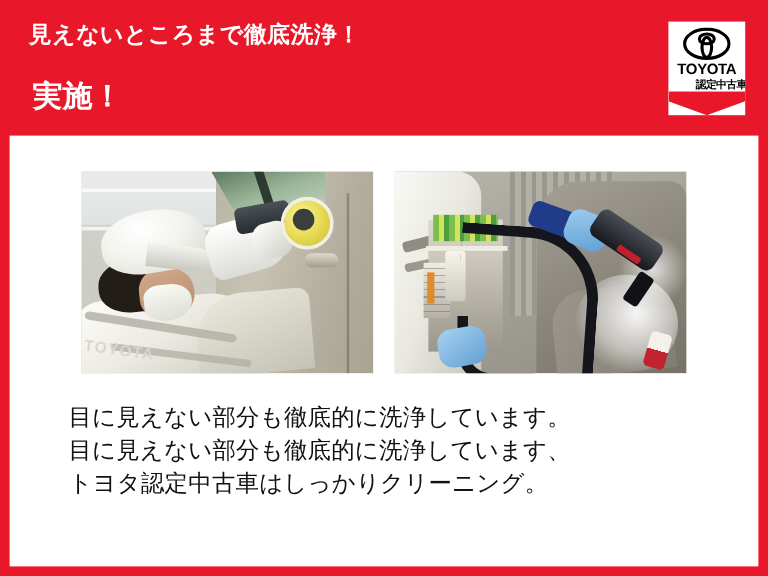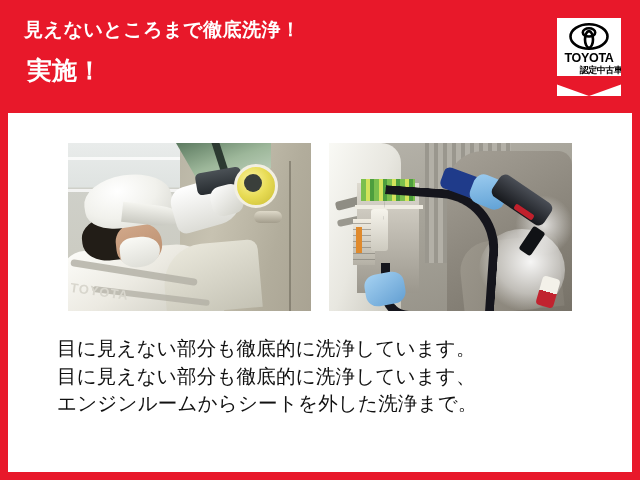--- a/index.html
+++ b/index.html
@@ -38,41 +38,42 @@
     left: 24px;
     top: 20px;
   }
   .headline-sub {
     color: #ffffff;
     font-size: 19px;
     font-weight: bold;
     letter-spacing: 0.5px;
     line-height: 1;
     white-space: nowrap;
-    margin: 0 0 19px 0;
+    margin: 0 0 5px 0;
   }
   .headline-main-row {
     display: flex;
     align-items: baseline;
     white-space: nowrap;
   }
   .headline-main {
     color: #ffffff;
     font-size: 39px;
     font-weight: bold;
     letter-spacing: 0px;
     line-height: 1;
     margin: 0;
   }
   .headline-tail {
     color: #ffffff;
     font-size: 25px;
     font-weight: bold;
     line-height: 1;
     margin-left: 3px;
+    margin-top: 24px;
   }
 
   
   .badge {
     position: absolute;
     left: 557px;
     top: 18px;
     width: 64px;
     height: 78px;
     background: #ffffff;
@@ -606,17 +607,17 @@
         <div class="ph-r-wand-red"></div>
         <div class="ph-r-nozzle"></div>
         <div class="ph-r-tip"></div>
       </div>
 
     </div>
 
     <div class="body-copy">
       <p class="copy-line">目に見えない部分も徹底的に洗浄しています。</p>
       <p class="copy-line">目に見えない部分も徹底的に洗浄しています、</p>
-      <p class="copy-line">エンジンルームからシートを外した洗浄まで。</p>
+      <p class="copy-line">トヨタ認定中古車はしっかりクリーニング。</p>
     </div>
 
   </div>
 </div>
 
 </body></html>

